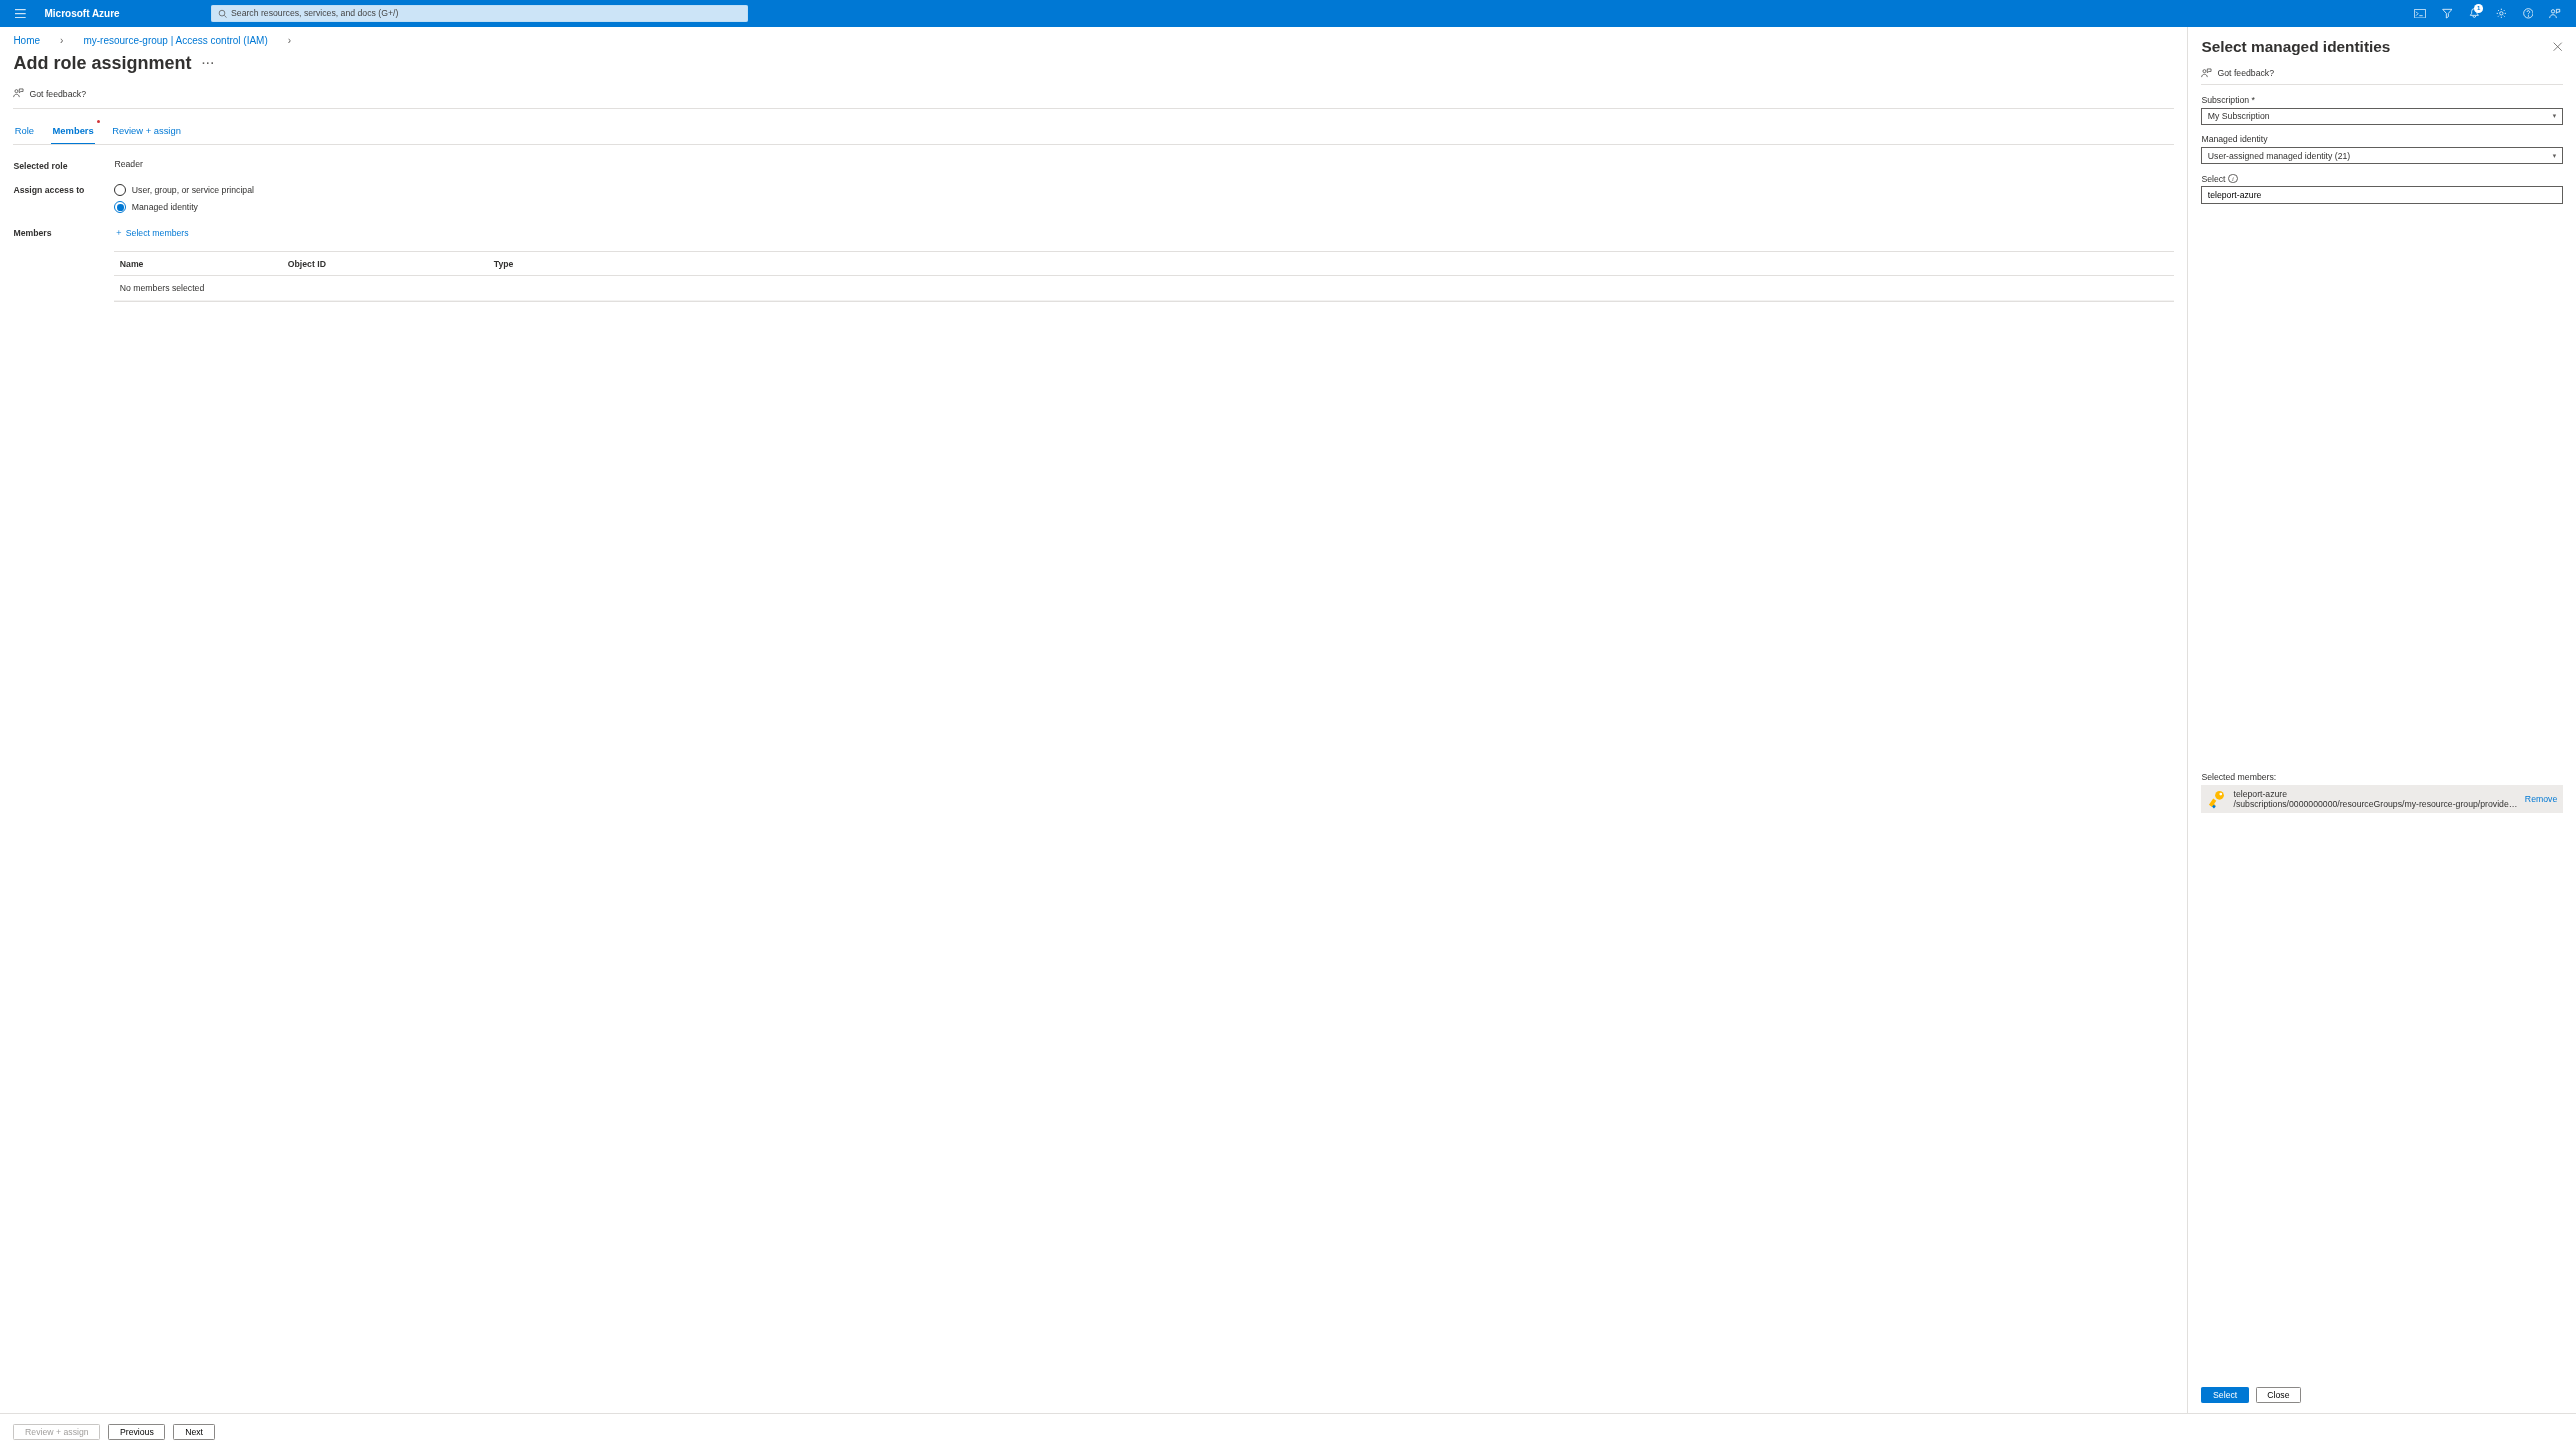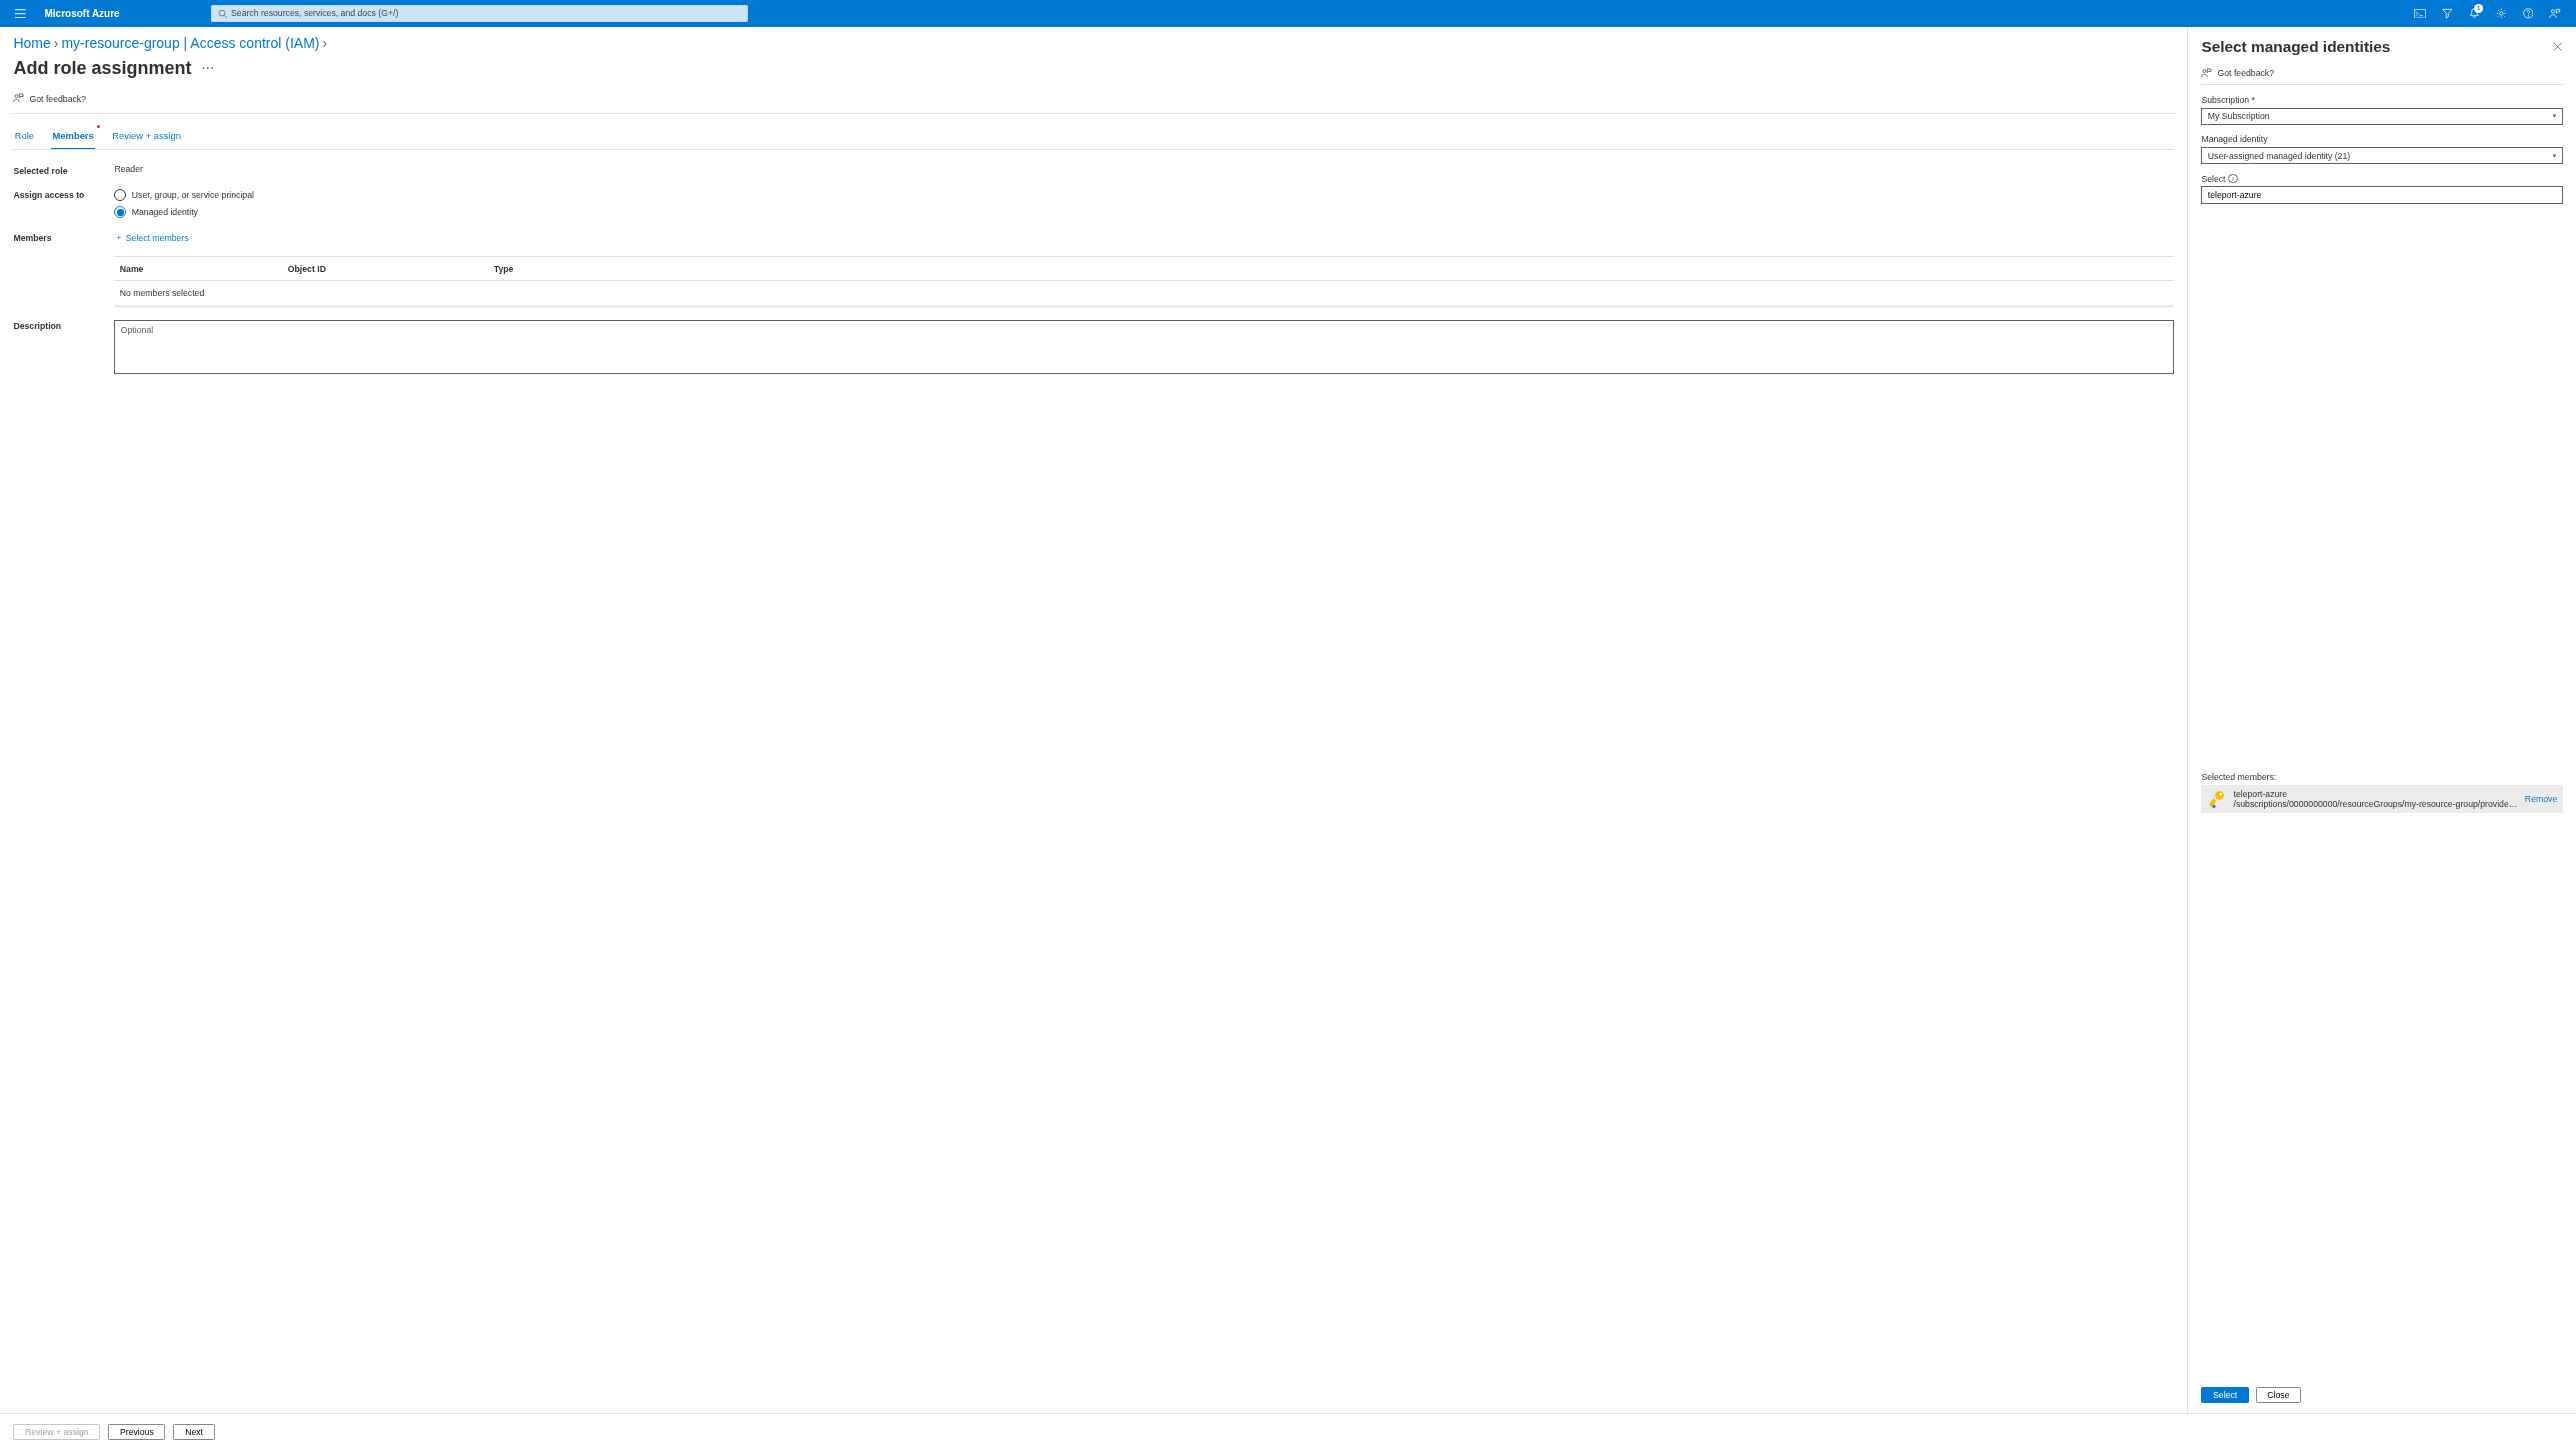--- a/index.html
+++ b/index.html
@@ -14,21 +14,21 @@
   .topbar .search { width: 60%; max-width: 537px; margin-left: 81px; height: 17.4px; background: #cce4f7; border-radius: 1.3px; border: 0.7px solid #bfdef5; display:flex; align-items:center; padding: 0 5.4px; gap:4px; }
   .topbar .search input { background: transparent; border: none; outline: none; color: #333; width: 100%; font-size: 8.7px; }
   .topbar .search input::placeholder { color: #444; }
   .topbar .actions { display:flex; align-items:center; gap: 4px; padding-right: 2.7px; }
   .topbar .icon-btn { width: 23px; height: 27px; display:flex; align-items:center; justify-content:center; cursor:pointer; position:relative; }
   .badge { position:absolute; top:4px; right:2.7px; width:8.7px; height:8.7px; border-radius:50%; background:#fff; color:#0078d4; font-size:6px; font-weight:700; display:flex; align-items:center; justify-content:center; }
 
   
   .body { flex:1; display:flex; min-height:0; }
   .main { flex:1; display:flex; flex-direction:column; padding: 8px 13.4px 0 13.4px; min-width:0; }
-  .breadcrumb { font-size: 14px; color:#0078d4; display:flex; align-items:flex-start; gap:3px; flex-wrap:wrap; }
+  .breadcrumb { font-size: 10px; color:#0078d4; display:flex; align-items:flex-start; gap:20px; flex-wrap:wrap; }
   .breadcrumb .bc-item { color:#0078d4; cursor:pointer; }
   .breadcrumb .sep { color:#605e5c; }
   .page-title { font-size: 18px; font-weight: 600; margin-top: 6.7px; display:flex; align-items:center; gap:8px; }
   .ellipsis { font-size:10.7px; color:#605e5c; cursor:pointer; letter-spacing:0.7px; padding:0 2.7px; }
 
   .feedback-row { margin-top: 14.8px; }
   .feedback-link { display:inline-flex; align-items:flex-end; gap:5.4px; font-size:8.7px; color:#323130; cursor:pointer; }
   .divider-h { border:none; border-top:0.7px solid #e1dfdd; margin-top:6.7px; }
 
   .tabs { display:flex; gap:16px; margin-top:12px; border-bottom:0.7px solid #e1dfdd; }
@@ -228,26 +228,20 @@
               <div class="col-type">Type</div>
             </div>
             <div class="members-row">
               <div class="col-name">No members selected</div>
             </div>
             <hr class="end-divider">
           </div>
         </div>
       </div>
 
-      <div class="form-row">
-        <div class="form-label">Description</div>
-        <div class="form-value">
-          <textarea class="desc" placeholder="Optional" style=""></textarea>
-        </div>
-      </div>
     </div>
   </div>
 
   <div class="panel">
     <div class="panel-head">
       <span class="panel-title">Select managed identities</span>
       <span class="close-x">
         <svg width="9.4" height="9.4" viewBox="0 0 14 14" stroke="#605e5c" stroke-width="1.2">
               <line x1="1" y1="1" x2="13" y2="13"></line>
               <line x1="13" y1="1" x2="1" y2="13"></line>

